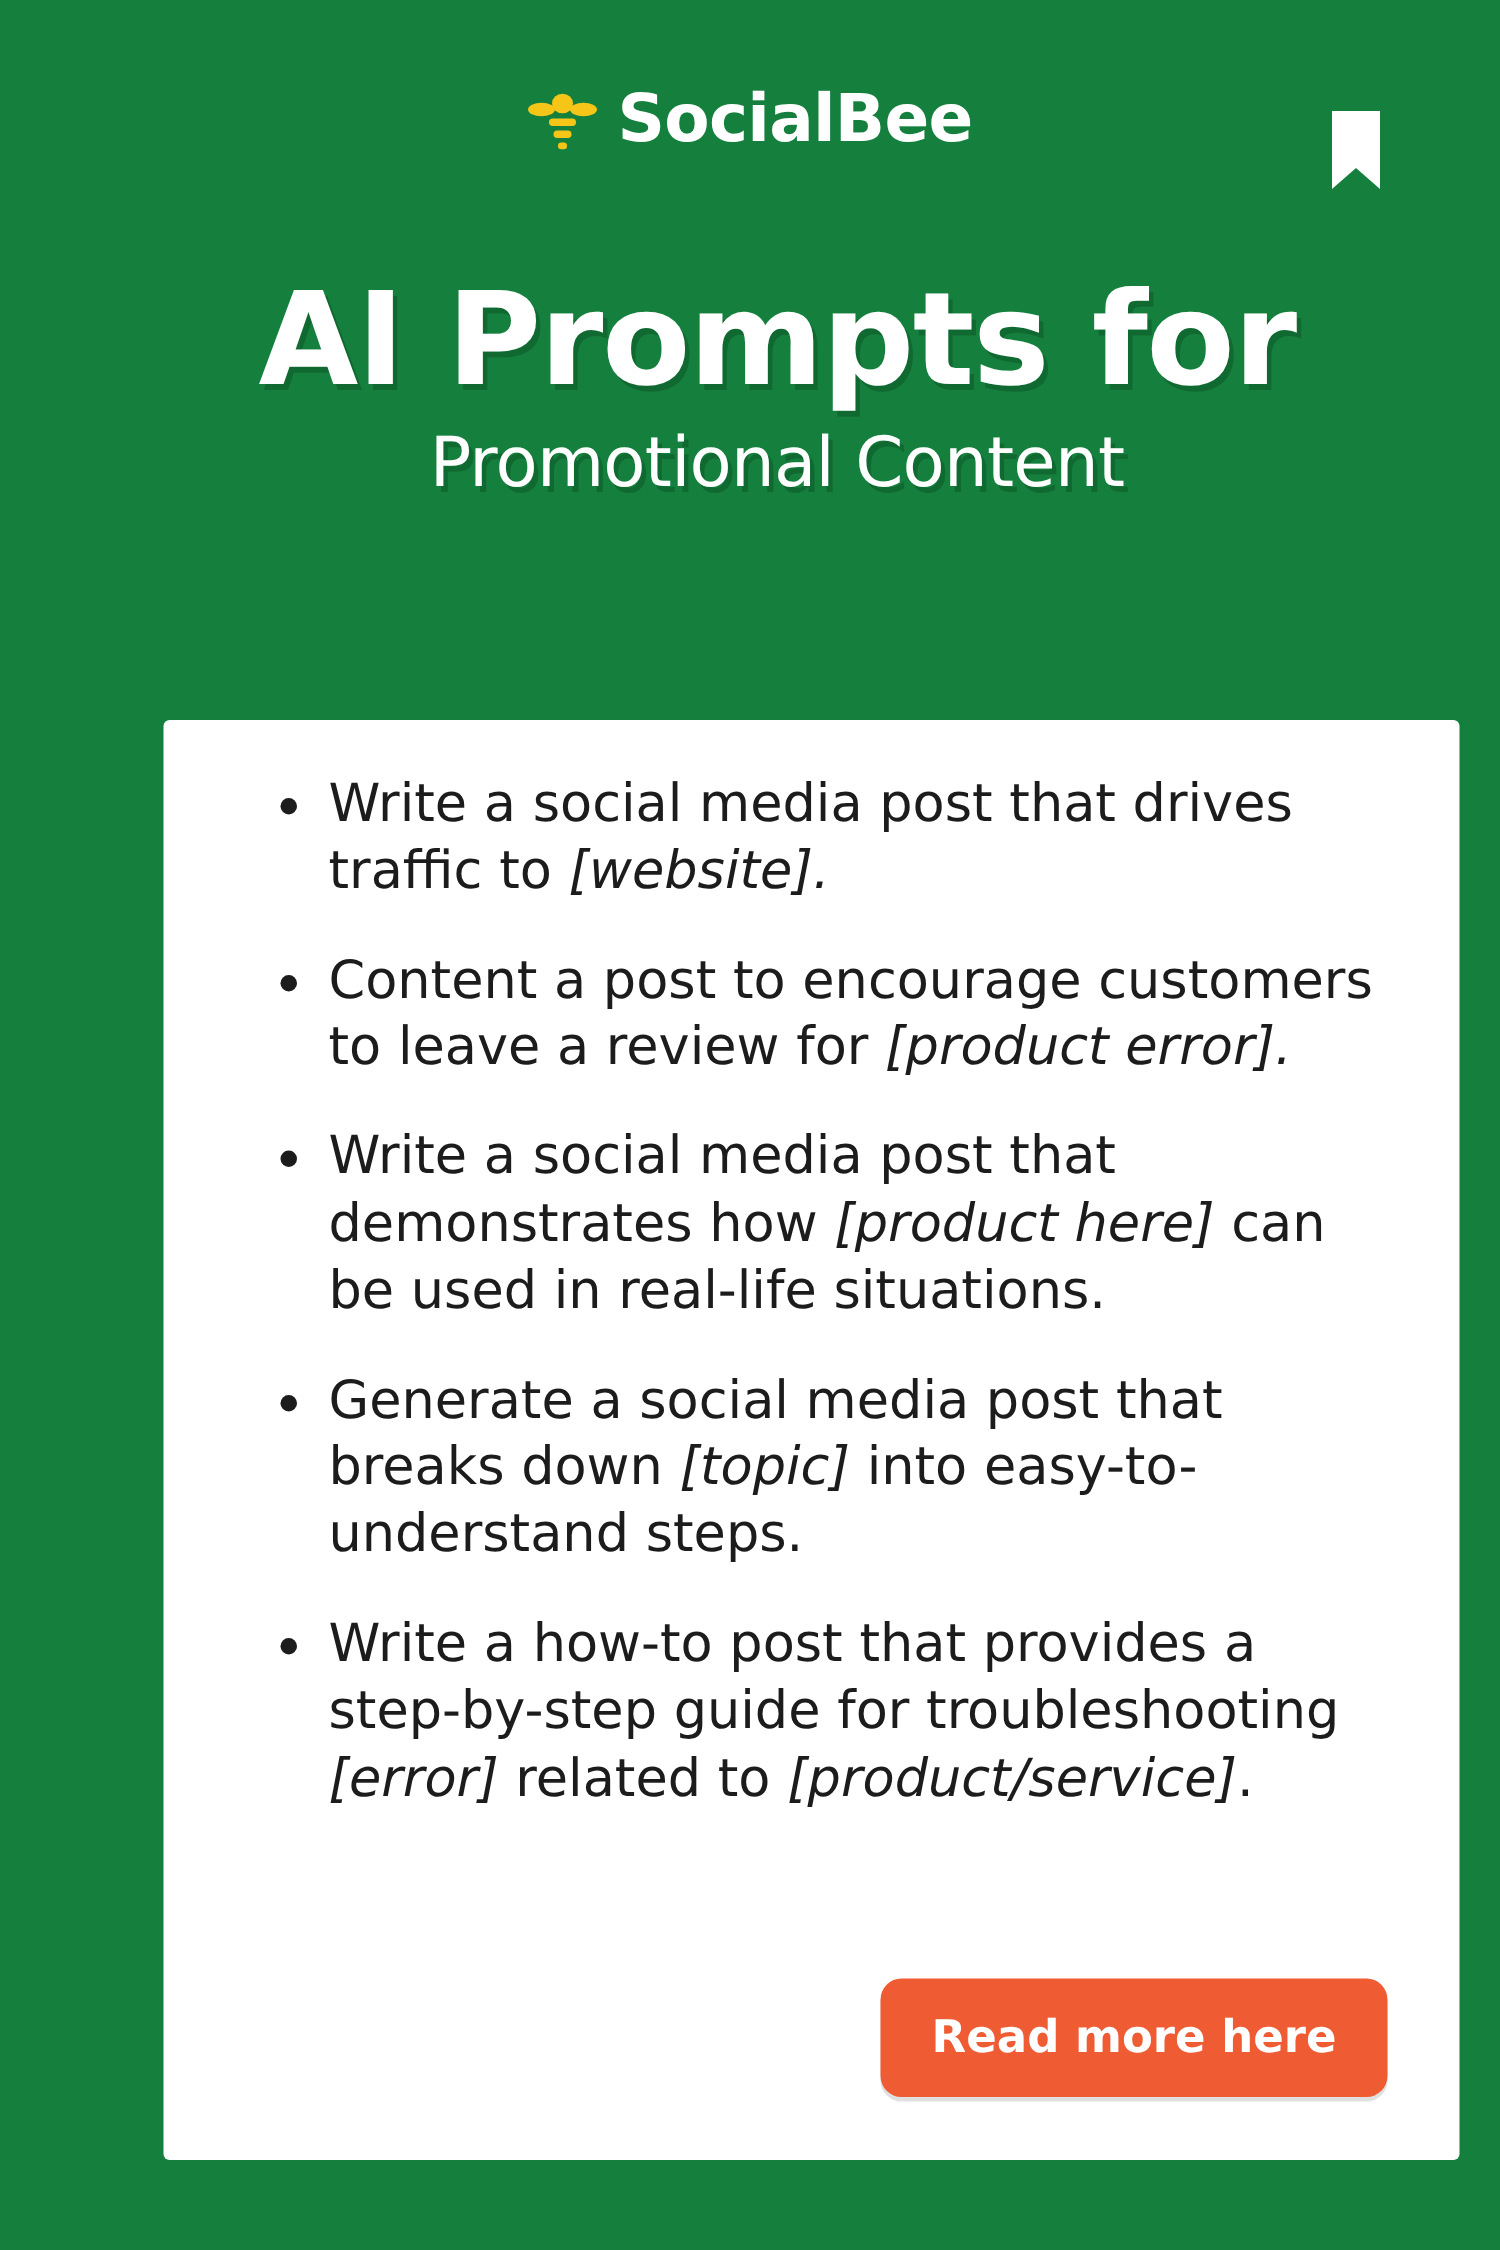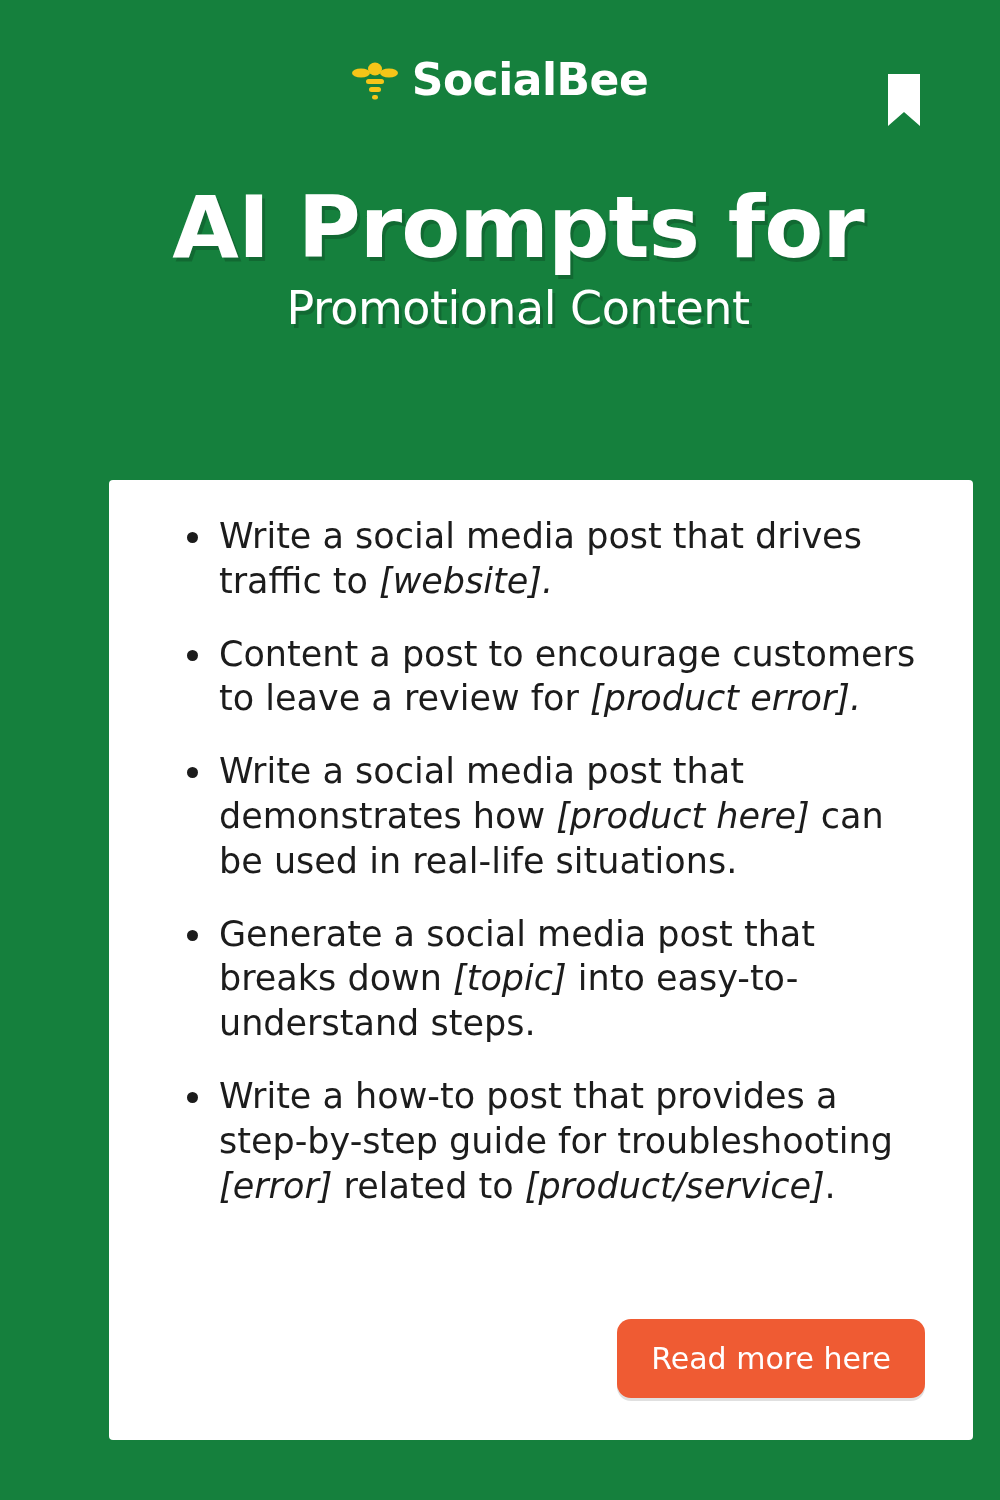--- a/index.html
+++ b/index.html
@@ -127,21 +127,21 @@
     position: absolute;
     right: 48px;
     bottom: 42px;
     background: #ef5b33;
     color: #ffffff;
     border: none;
     border-radius: 14px;
     padding: 22px 34px;
     font-family: "DejaVu Sans", sans-serif;
     font-size: 30px;
-    font-weight: normal;
+    font-weight: bold;
     cursor: pointer;
     box-shadow: 0 3px 0 rgba(0,0,0,0.12);
   }
 </style>
 </head>
 <body>
 
 <div class="poster">
 
   <div class="header">

